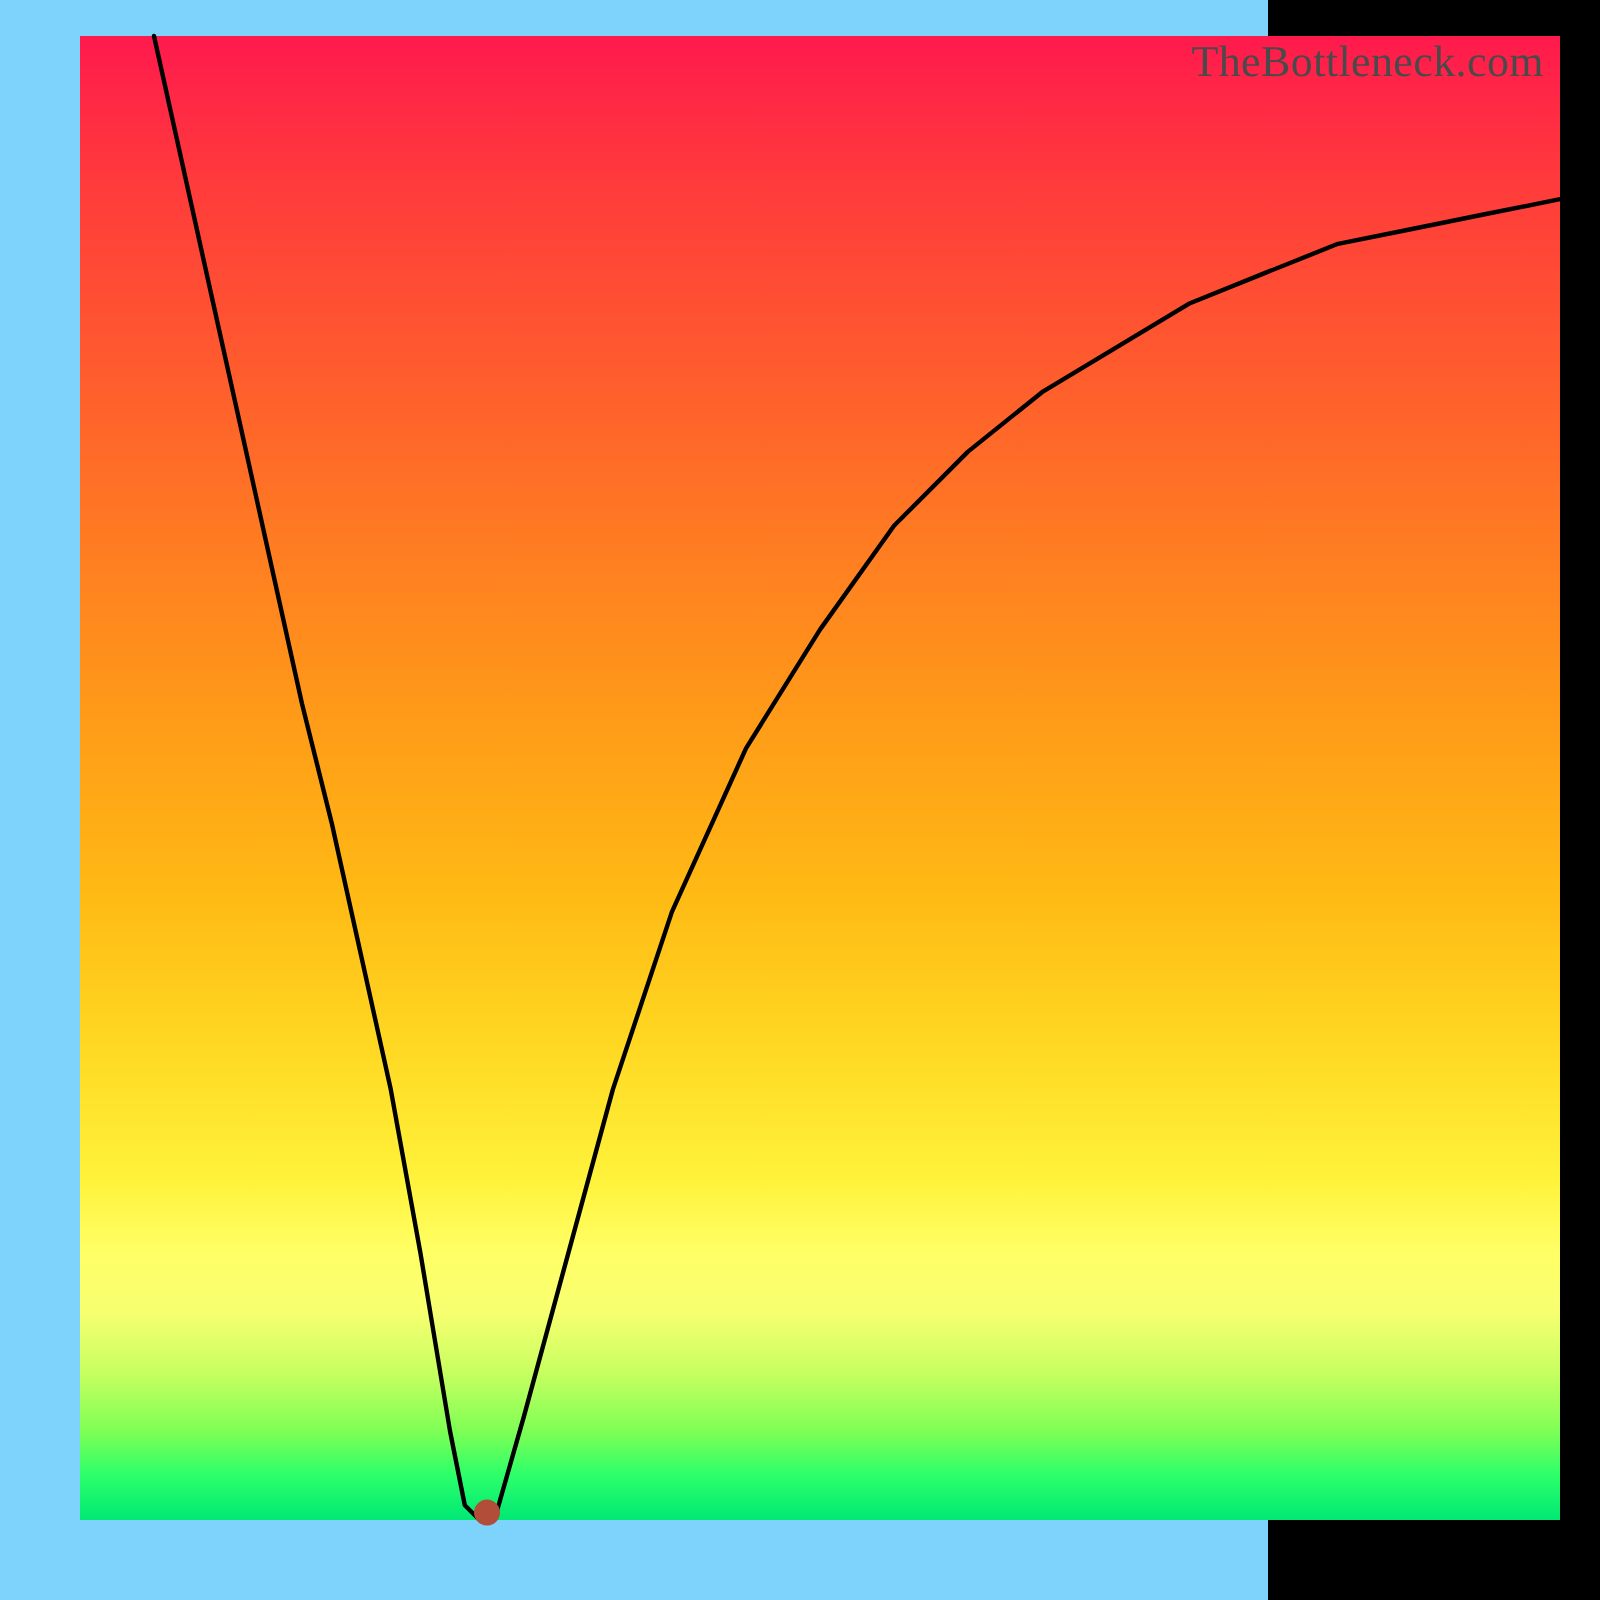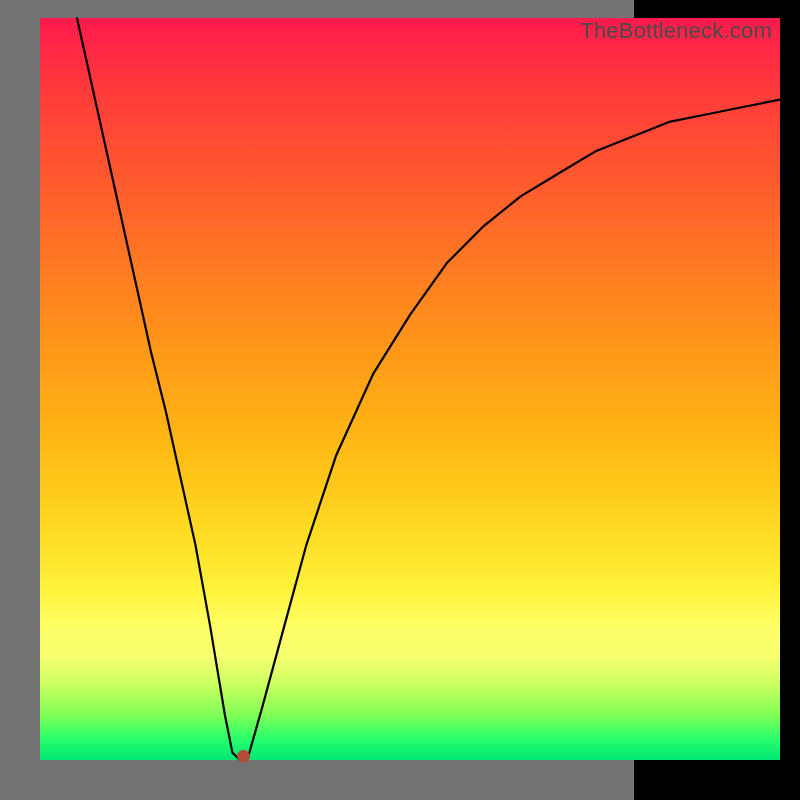--- a/index.html
+++ b/index.html
@@ -8,21 +8,22 @@
     width: 800px;
     height: 800px;
     overflow: hidden;
     background: #000;
     font-family: Arial, Helvetica, sans-serif;
   }
   .frame {
     position: relative;
     width: 634px;
     height: 800px;
-    background: #737373;
+    background: #7dd3fc;
+    font-family: Liberation Serif, serif;
   }
   .plot-area {
     position: absolute;
     left: 40px;
     top: 18px;
     width: 740px;
     height: 742px;
     background: linear-gradient(
       to bottom,
       #ff1a4d 0%,

